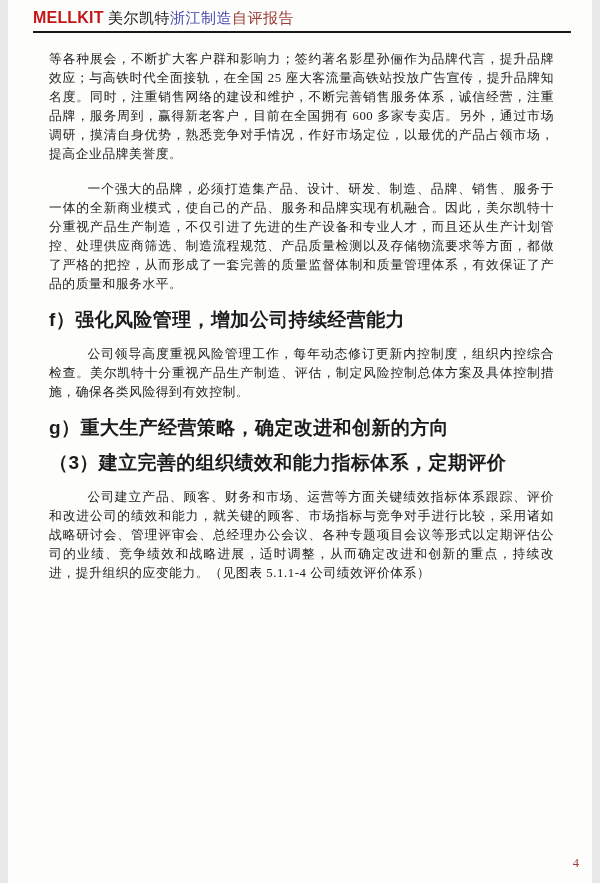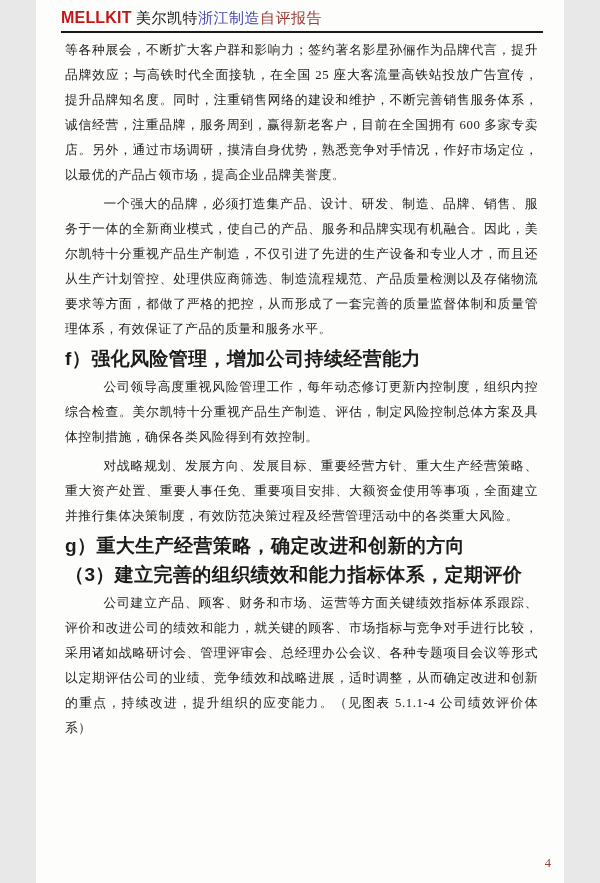--- a/index.html
+++ b/index.html
@@ -1,19 +1,19 @@
 <!DOCTYPE html>
 <html><head>
 <meta charset="utf-8">
 <style>
   * { box-sizing: border-box; }
   html, body { margin: 0; padding: 0; background: #e8e8e8; }
   .page {
     position: relative;
-    width: 528px;
+    width: 584px;
     height: 883px;
     margin: 0 auto;
     background: #fdfdfc;
     font-family: "Liberation Serif", "DejaVu Serif", serif;
     color: #1c1c1c;
     overflow: hidden;
     padding-left: 32px;
   }
   .header {
     position: absolute;
@@ -32,23 +32,23 @@
     font-size: 16px;
     letter-spacing: 0.2px;
   }
   .content {
     position: absolute;
     top: 34px;
     left: 25px;
     right: 22px;
   }
   .block {
-    margin: 4px;
+    margin: 16px;
     font-size: 12.8px;
-    line-height: 25px;
+    line-height: 19px;
     letter-spacing: 0.55px;
     text-align: justify;
     text-justify: inter-ideograph;
   }
   .block.indent { text-indent: 3em; }
   .block.heading {
     font-family: "Liberation Sans", "DejaVu Sans", sans-serif;
     font-weight: bold;
     font-size: 19px;
     text-align: left;
@@ -69,21 +69,20 @@
 
   <div class="header">
     <span class="brand" style="color: rgb(196, 22, 22);">MELLKIT</span><span style="color: rgb(26, 26, 26);"> 美尔凯特</span><span style="color: rgb(72, 72, 176);">浙江制造</span><span style="color: rgb(156, 58, 52);">自评报告</span>
   </div>
 
   <div class="content">
     <p class="block">等各种展会，不断扩大客户群和影响力；签约著名影星孙俪作为品牌代言，提升品牌效应；与高铁时代全面接轨，在全国 25 座大客流量高铁站投放广告宣传，提升品牌知名度。同时，注重销售网络的建设和维护，不断完善销售服务体系，诚信经营，注重品牌，服务周到，赢得新老客户，目前在全国拥有 600 多家专卖店。另外，通过市场调研，摸清自身优势，熟悉竞争对手情况，作好市场定位，以最优的产品占领市场，提高企业品牌美誉度。</p>
     <p class="block indent">一个强大的品牌，必须打造集产品、设计、研发、制造、品牌、销售、服务于一体的全新商业模式，使自己的产品、服务和品牌实现有机融合。因此，美尔凯特十分重视产品生产制造，不仅引进了先进的生产设备和专业人才，而且还从生产计划管控、处理供应商筛选、制造流程规范、产品质量检测以及存储物流要求等方面，都做了严格的把控，从而形成了一套完善的质量监督体制和质量管理体系，有效保证了产品的质量和服务水平。</p>
     <p class="block heading">f）强化风险管理，增加公司持续经营能力</p>
     <p class="block indent">公司领导高度重视风险管理工作，每年动态修订更新内控制度，组织内控综合检查。美尔凯特十分重视产品生产制造、评估，制定风险控制总体方案及具体控制措施，确保各类风险得到有效控制。</p>
-    <p class="block indent">对战略规划、发展方向、发展目标、重要经营方针、重大生产经营策略、重大资产处置、重要人事任免、重要项目安排、大额资金使用等事项，全面建立并推行集体决策制度，有效防范决策过程及经营管理活动中的各类重大风险。</p>
     <p class="block heading">g）重大生产经营策略，确定改进和创新的方向</p>
     <p class="block heading">（3）建立完善的组织绩效和能力指标体系，定期评价</p>
     <p class="block indent">公司建立产品、顾客、财务和市场、运营等方面关键绩效指标体系跟踪、评价和改进公司的绩效和能力，就关键的顾客、市场指标与竞争对手进行比较，采用诸如战略研讨会、管理评审会、总经理办公会议、各种专题项目会议等形式以定期评估公司的业绩、竞争绩效和战略进展，适时调整，从而确定改进和创新的重点，持续改进，提升组织的应变能力。（见图表 5.1.1-4 公司绩效评价体系）</p>
   </div>
 
   <div class="page-number" style="color: rgb(156, 58, 52);">4</div>
 
 </div>
 
 </body></html>

